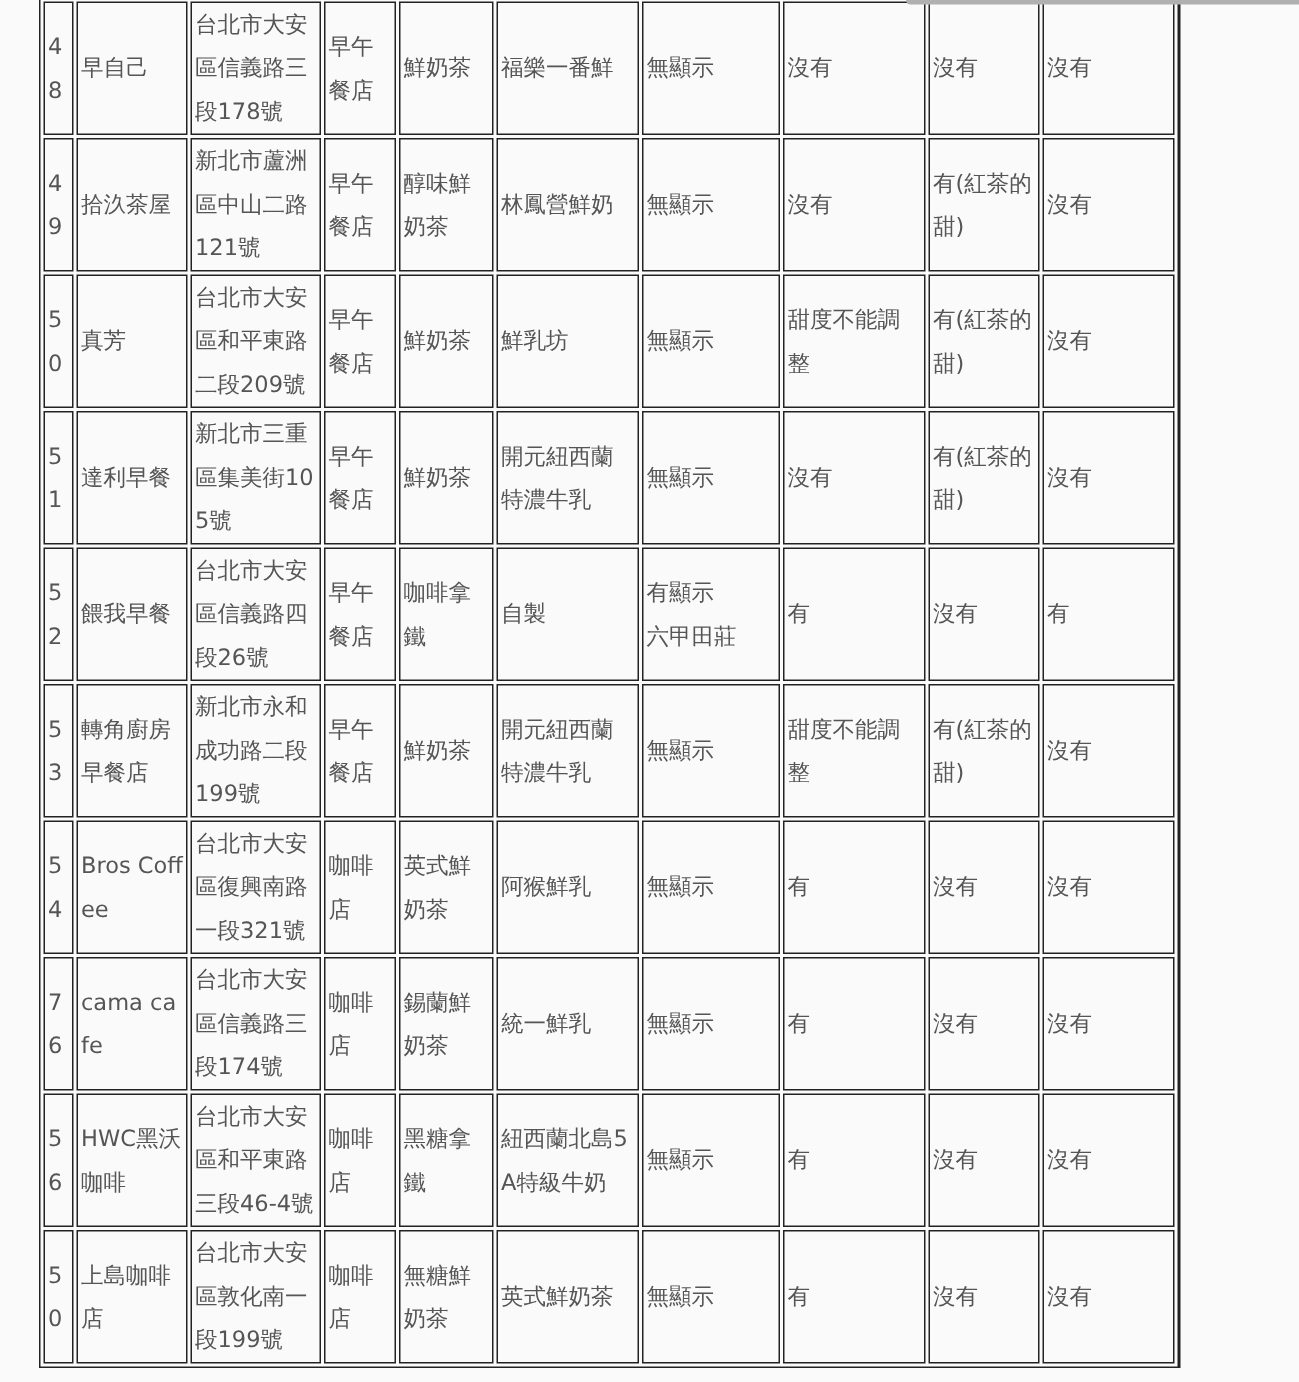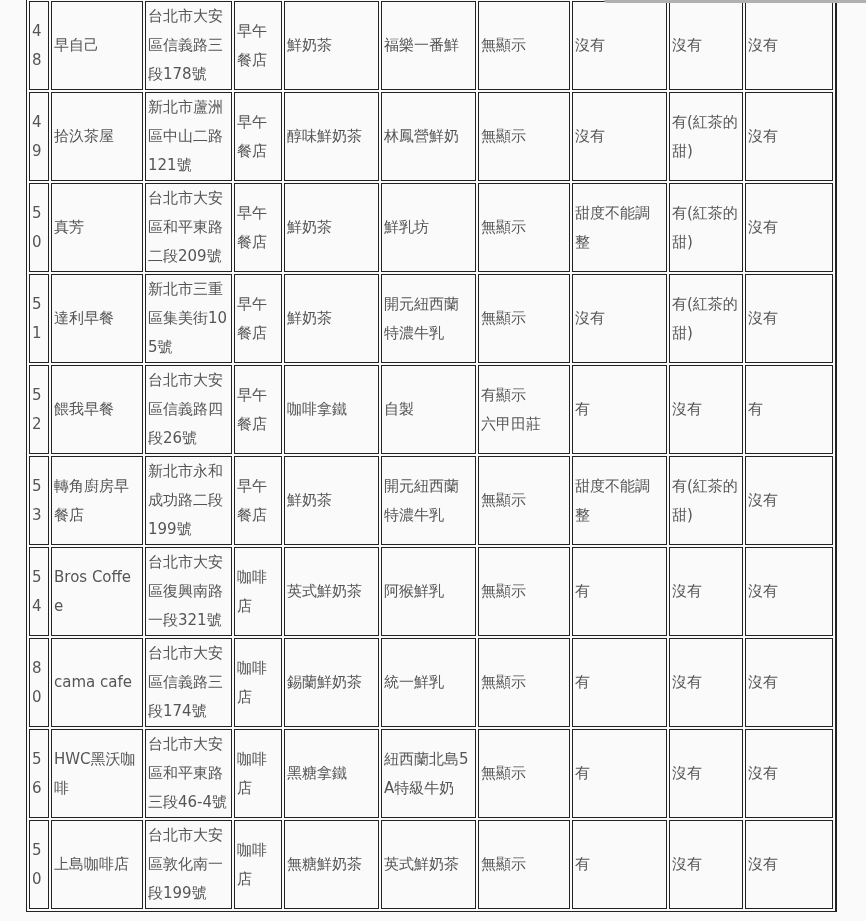--- a/index.html
+++ b/index.html
@@ -30,24 +30,24 @@
     padding:0 2px;
     font-size:15px;
     line-height:29px;
     vertical-align:middle;
     word-break:break-all;
     color:#555;
     height:88px;
     box-sizing:border-box;
   }
   td.c0 { width:20px; }
-  td.c1 { width:92px; }
+  td.c1 { width:74px; }
   td.c2 { width:87px; }
   td.c3 { width:48px; }
-  td.c4 { width:95px; }
+  td.c4 { width:63px; }
   td.c5 { width:95px;margin-left:47px; }
   td.c6 { width:92px; }
   td.c7 { width:95px; }
   td.c8 { width:74px; }
   td.c9 { width:88px; }
 </style>
 </head>
 <body>
 
 <div class="topbar"></div>
@@ -140,21 +140,21 @@
     <td class="c3">咖啡店</td>
     <td class="c4">英式鮮奶茶</td>
     <td class="c5">阿猴鮮乳</td>
     <td class="c6">無顯示</td>
     <td class="c7">有</td>
     <td class="c8">沒有</td>
     <td class="c9">沒有</td>
   </tr>
 
   <tr>
-    <td class="c0">80</td>
+    <td class="c0">76</td>
     <td class="c1">cama cafe</td>
     <td class="c2">台北市大安區信義路三段174號</td>
     <td class="c3">咖啡店</td>
     <td class="c4">錫蘭鮮奶茶</td>
     <td class="c5">統一鮮乳</td>
     <td class="c6">無顯示</td>
     <td class="c7">有</td>
     <td class="c8">沒有</td>
     <td class="c9">沒有</td>
   </tr>

